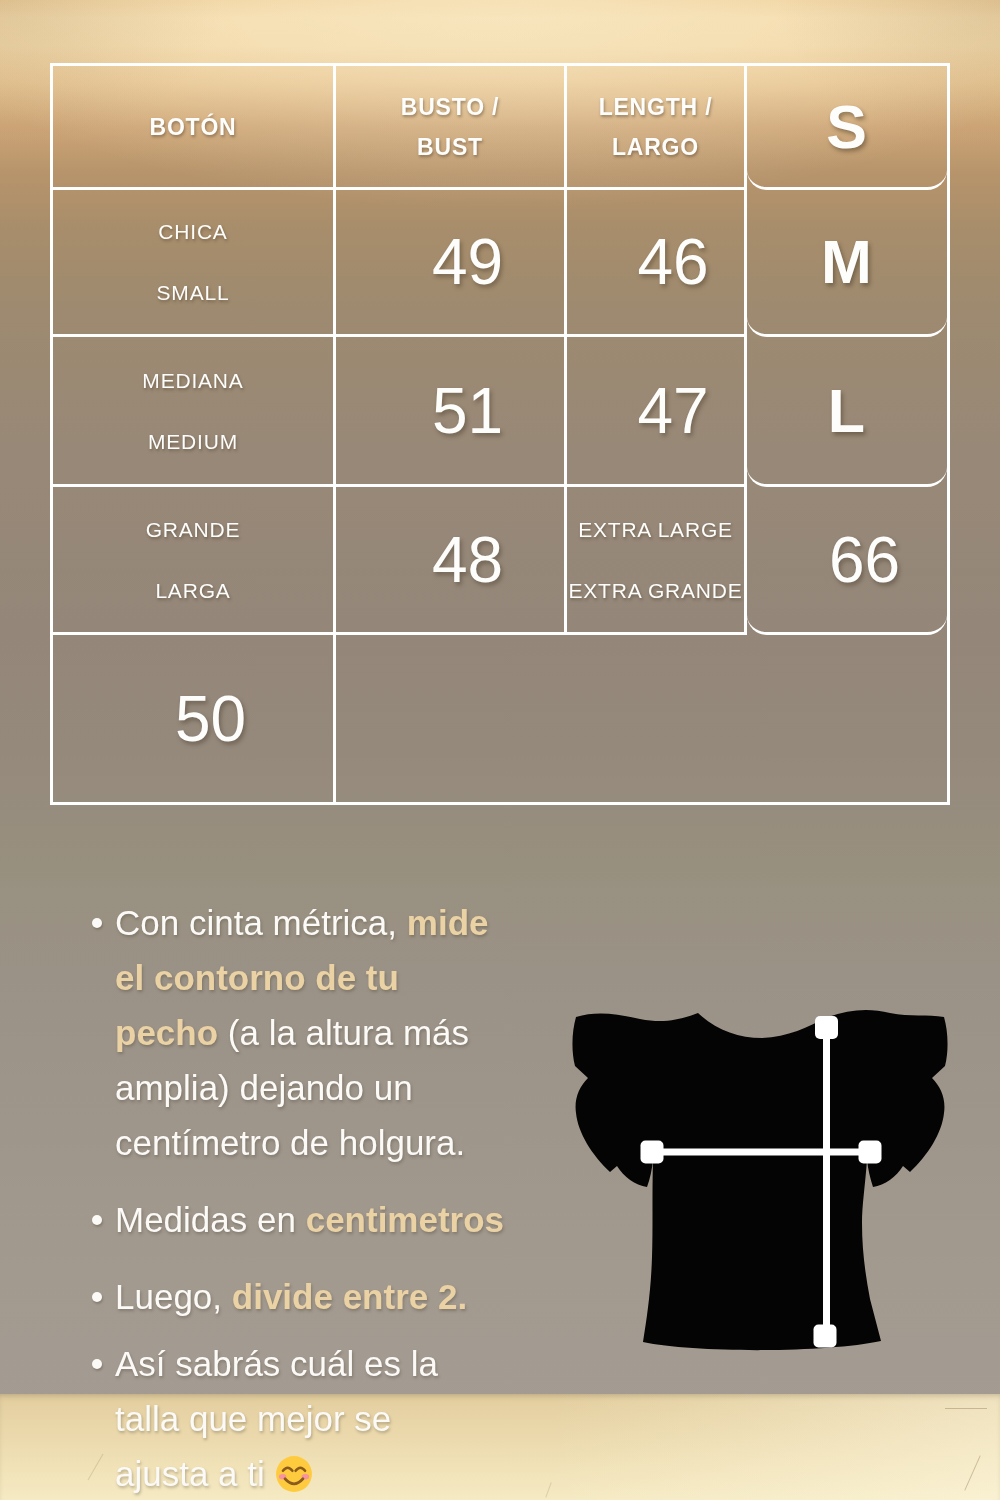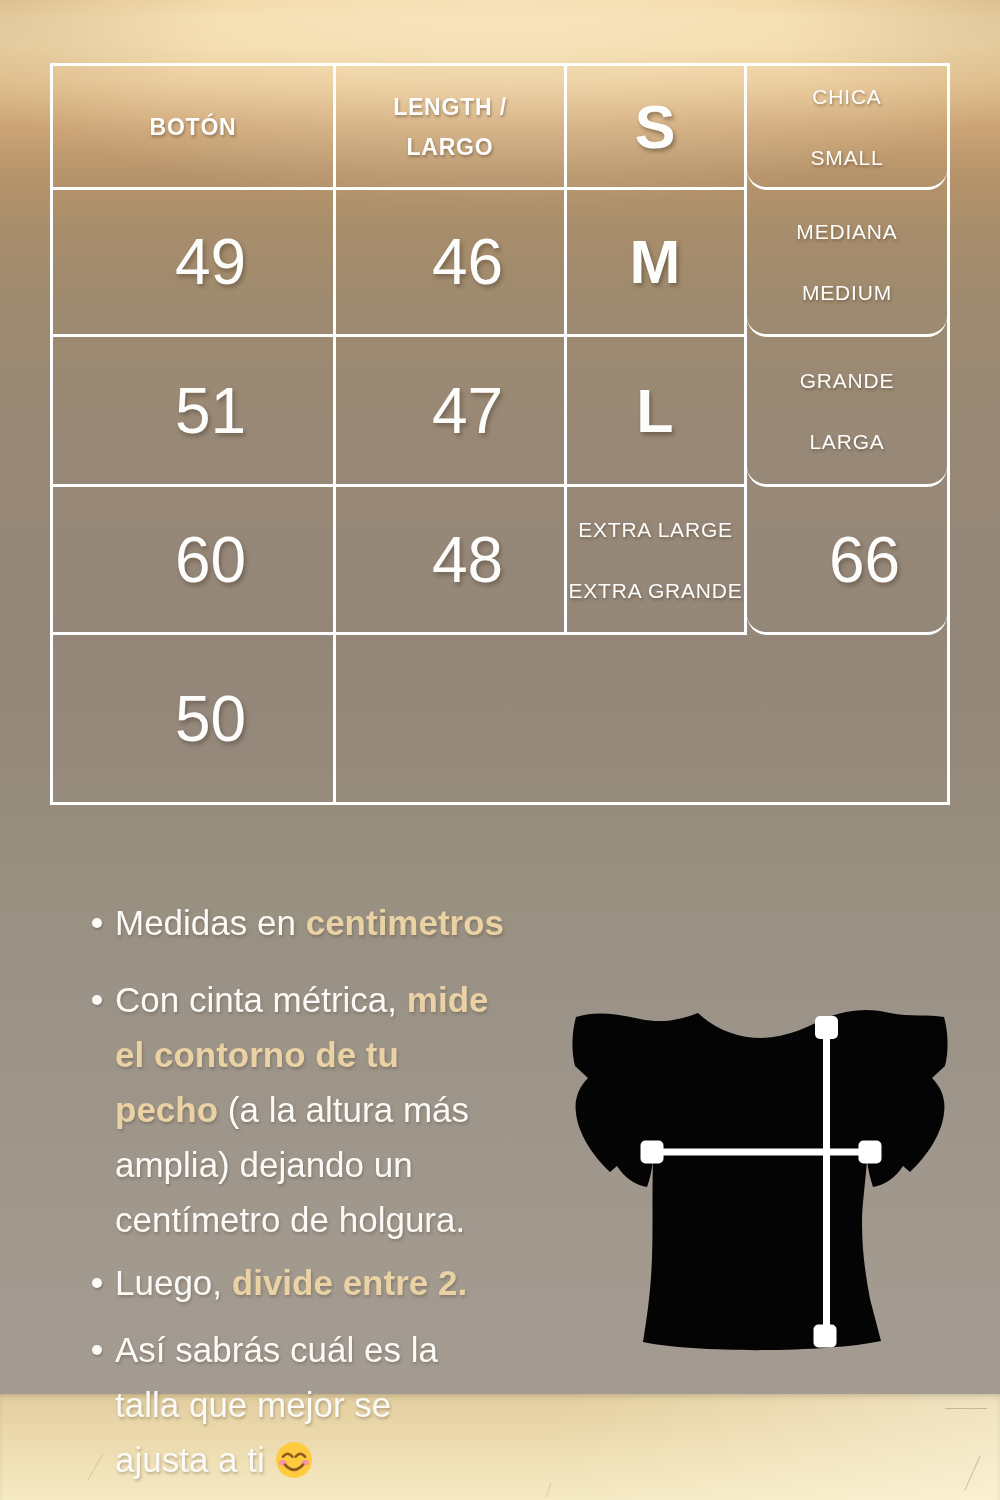--- a/index.html
+++ b/index.html
@@ -70,21 +70,21 @@
 
   
   .notes{position:absolute;left:84px;top:895px;width:478px;z-index:3;}
   .notes ul{list-style:none;margin:0;padding:0;}
   .notes li{
     position:relative;padding-left:31px;margin:0;
     font-size:35px;line-height:55px;color:#fbfaf7;white-space:pre-wrap;
     text-shadow:1px 2px 3px rgba(75,65,50,.35);
   }
   .notes li + li{margin-top:22px;}
-  .notes li:nth-child(3){margin-top:8px;}
+  .notes li:nth-child(3){margin-top:22px;}
   .notes li:nth-child(4){margin-top:12px;}
   .notes li::before{
     content:"";position:absolute;left:8px;top:23px;width:10px;height:10px;
     border-radius:50%;background:#fbfaf7;box-shadow:1px 2px 2px rgba(75,65,50,.3);
   }
   .notes .hl{font-weight:bold;color:var(--hl,#ead2a5);}
   .emoji{display:inline-block;vertical-align:-7px;line-height:0;}
 
   
   .shirt{position:absolute;left:570px;top:1005px;width:380px;height:350px;z-index:2;}
@@ -99,36 +99,37 @@
 
   <div class="floor">
     <div class="plank p1"></div>
     <div class="plank p2"></div>
     <div class="plank p3"></div>
     <div class="plank p4"></div>
   </div>
 
   <div class="size-table" id="grid">
     <div class="cell c-head">BOTÓN</div>
+    <div class="cell c-head">BUSTO /
+BUST</div>
     <div class="cell c-head">LENGTH /
 LARGO</div>
   <div class="cell c-size">S</div>
       <div class="cell c-label">CHICA
 SMALL</div>
       <div class="cell c-num">49</div>
       <div class="cell c-num">46</div>
       <div class="cell c-size">M</div>
       <div class="cell c-label">MEDIANA
 MEDIUM</div>
       <div class="cell c-num">51</div>
       <div class="cell c-num">47</div>
       <div class="cell c-size">L</div>
       <div class="cell c-label">GRANDE
 LARGA</div>
-      <div class="cell c-num">60</div>
       <div class="cell c-num">48</div>
       <div class="cell c-label">EXTRA LARGE
 EXTRA GRANDE</div>
       <div class="cell c-num">66</div>
       <div class="cell c-num">50</div>
     </div>
 
   <div class="shirt">
     <svg viewBox="0 0 380 350">
       <path fill="#040404" d="
@@ -164,26 +165,26 @@
       <line x1="82" y1="147" x2="300" y2="147" stroke="#ffffff" stroke-width="7"></line>
       <rect x="245" y="11" width="23" height="23" rx="5" fill="#ffffff"></rect>
       <rect x="243.5" y="319.5" width="23" height="23" rx="5" fill="#ffffff"></rect>
       <rect x="70.5" y="135.5" width="23" height="23" rx="5" fill="#ffffff"></rect>
       <rect x="288.5" y="135.5" width="23" height="23" rx="5" fill="#ffffff"></rect>
     </svg>
   </div>
 
   <div class="notes">
     <ul id="notes-list">
-        <li><span class="">Medidas en </span><span class="hl">centimetros</span></li>
         <li><span class="">Con cinta métrica, </span><span class="hl">mide
 el contorno de tu
 pecho</span><span class=""> (a la altura más
 amplia) dejando un
 centímetro de holgura.</span></li>
+        <li><span class="">Medidas en </span><span class="hl">centimetros</span></li>
         <li><span class="">Luego, </span><span class="hl">divide entre 2.</span></li>
         <li><span class="">Así sabrás cuál es la
 talla que mejor se
 ajusta a ti </span><span class="emoji"><svg width="38" height="38" viewBox="0 0 36 36">
               <circle cx="18" cy="18" r="17" fill="#FFCB3E"></circle>
               <path d="M7.5 15 q 4.5,-6 9,0" stroke="#8A5A1E" stroke-width="2.4" fill="none" stroke-linecap="round"></path>
               <path d="M19.5 15 q 4.5,-6 9,0" stroke="#8A5A1E" stroke-width="2.4" fill="none" stroke-linecap="round"></path>
               <ellipse cx="7.2" cy="20.5" rx="3.6" ry="2.6" fill="#F68DAB" opacity="0.9"></ellipse>
               <ellipse cx="28.8" cy="20.5" rx="3.6" ry="2.6" fill="#F68DAB" opacity="0.9"></ellipse>
               <path d="M9.5 22.5 q 8.5,9.5 17,0" stroke="#8A5A1E" stroke-width="2.6" fill="none" stroke-linecap="round"></path>

